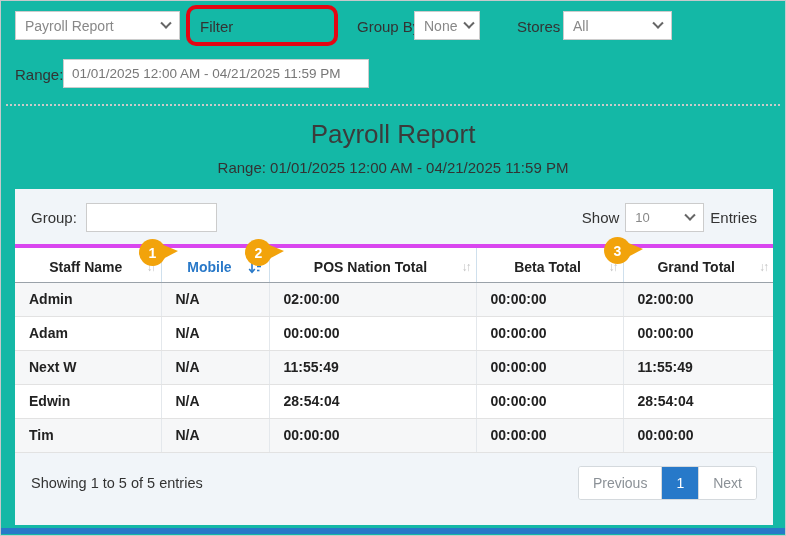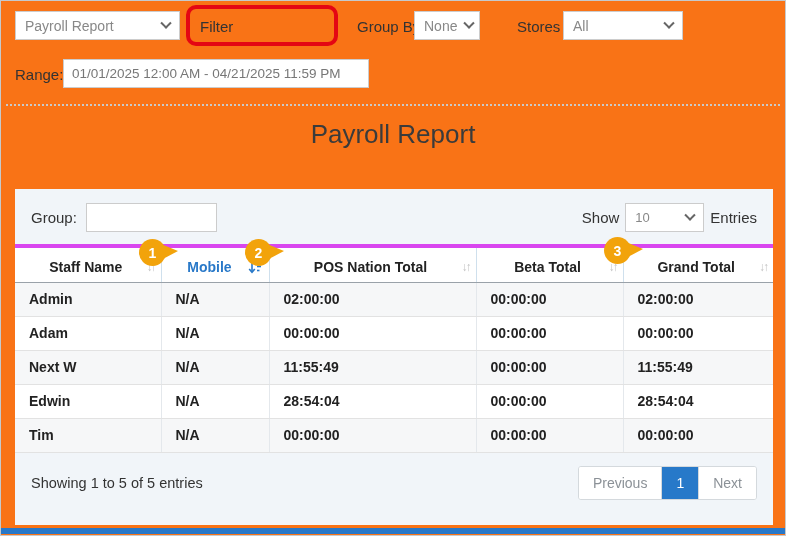--- a/index.html
+++ b/index.html
@@ -1,38 +1,38 @@
 <!DOCTYPE html>
 <html><head>
 <meta charset="utf-8">
 <style>
   * { margin:0; padding:0; box-sizing:border-box; }
   body { background:#e9e9e9; font-family:"Liberation Sans", sans-serif; }
   .window {
-    position:relative; width:786px; height:536px; background:#f97316;
+    position:relative; width:786px; height:536px; background:#14b8a6;
     border:1px solid #c6c9cc; overflow:hidden;
     font-family:"Liberation Sans", sans-serif;
   }
   
   .selectbox {
     display:flex; align-items:center; justify-content:space-between;
     border:1px solid #ccc; background:#fff; color:#888;
     font-size:14px; padding:0 9px; height:29px; cursor:pointer;
   }
   .chev { width:8px; height:8px; border-right:2px solid #666; border-bottom:2px solid #666;
     transform:rotate(45deg) translate(-2px,-2px); flex:0 0 auto; margin-left:8px; }
   .report-select { position:absolute; left:14px; top:10px; width:165px; }
   .filter-label { position:absolute; left:199px; top:17px; font-size:15px; color:#333; }
   .filter-select { position:absolute; left:240px; top:10px; width:90px; }
   .red-highlight { position:absolute; left:185px; top:4px; width:152px; height:41px;
     border:4px solid #e40613; border-radius:10px; pointer-events:none; z-index:5; }
   .groupby-label { position:absolute; left:356px; top:17px; font-size:15px; color:#333; }
   .groupby-select { position:absolute; left:413px; top:10px; width:66px; }
   .stores-label { position:absolute; left:516px; top:17px; font-size:15px; color:#333; }
-  .stores-select { position:absolute; left:562px; top:10px; width:120px; }
+  .stores-select { position:absolute; left:562px; top:10px; width:109px; }
   
   .range-label { position:absolute; left:14px; top:65px; font-size:15px; color:#333; }
   .range-input { position:absolute; left:62px; top:58px; width:306px; height:29px;
     border:1px solid #ccc; background:#fff; color:#777; font-size:13.5px;
     font-family:Liberation Sans, sans-serif; padding:0 8px; }
   .dotted-divider { position:absolute; left:5px; right:5px; top:103px;
     border-top:2px dotted #c9c9c9; }
   
   .report-title { position:absolute; left:0; right:0; top:118px; text-align:center;
     font-size:26px; font-weight:400; color:#3b3b3b; }
@@ -115,20 +115,21 @@
     <span>All</span>
     <span class="chev"></span>
   </div>
 
   <span class="range-label">Range:</span>
   <input class="range-input" type="text" value="01/01/2025 12:00 AM - 04/21/2025 11:59 PM" style="">
 
   <div class="dotted-divider"></div>
 
   <div class="report-title">Payroll Report</div>
+  <div class="report-subtitle">Range: 01/01/2025 12:00 AM - 04/21/2025 11:59 PM</div>
 
   <div class="card">
 
     <div class="controls-row">
       <div class="search-wrap">
         <span>Group:</span>
         <input class="search-input" type="text" value="" style="">
       </div>
       <div class="show-wrap">
         <span>Show</span>

